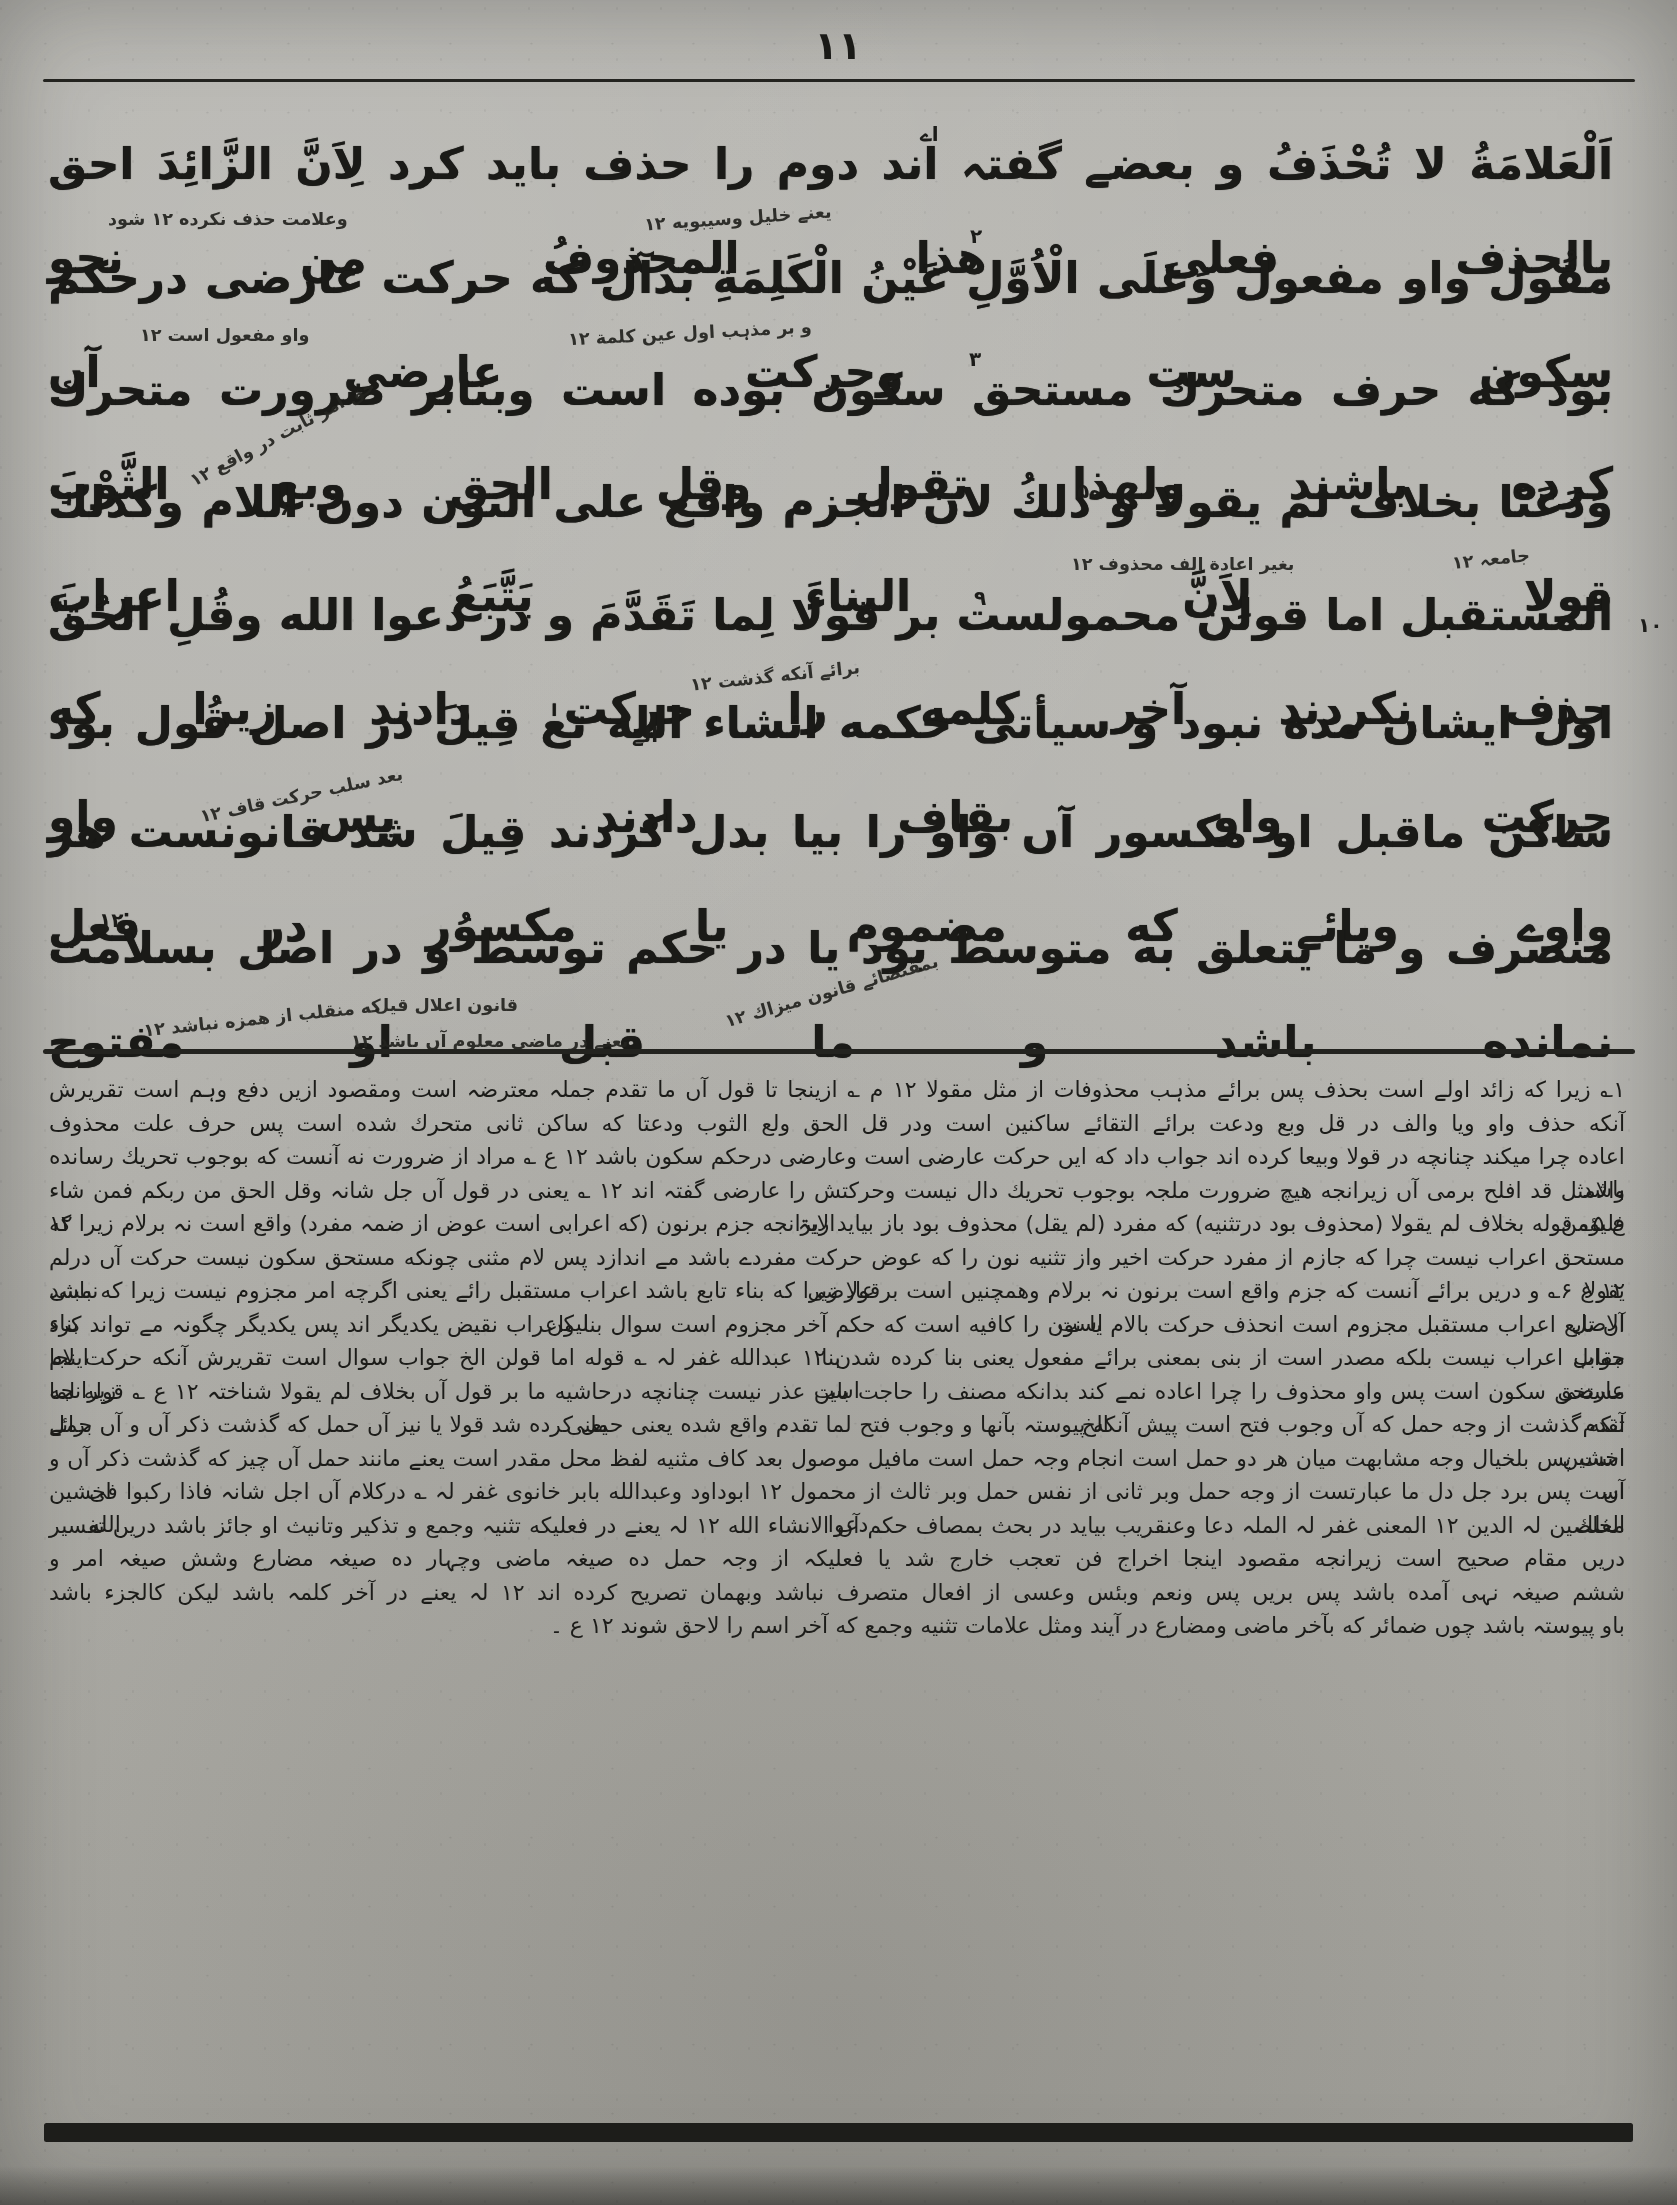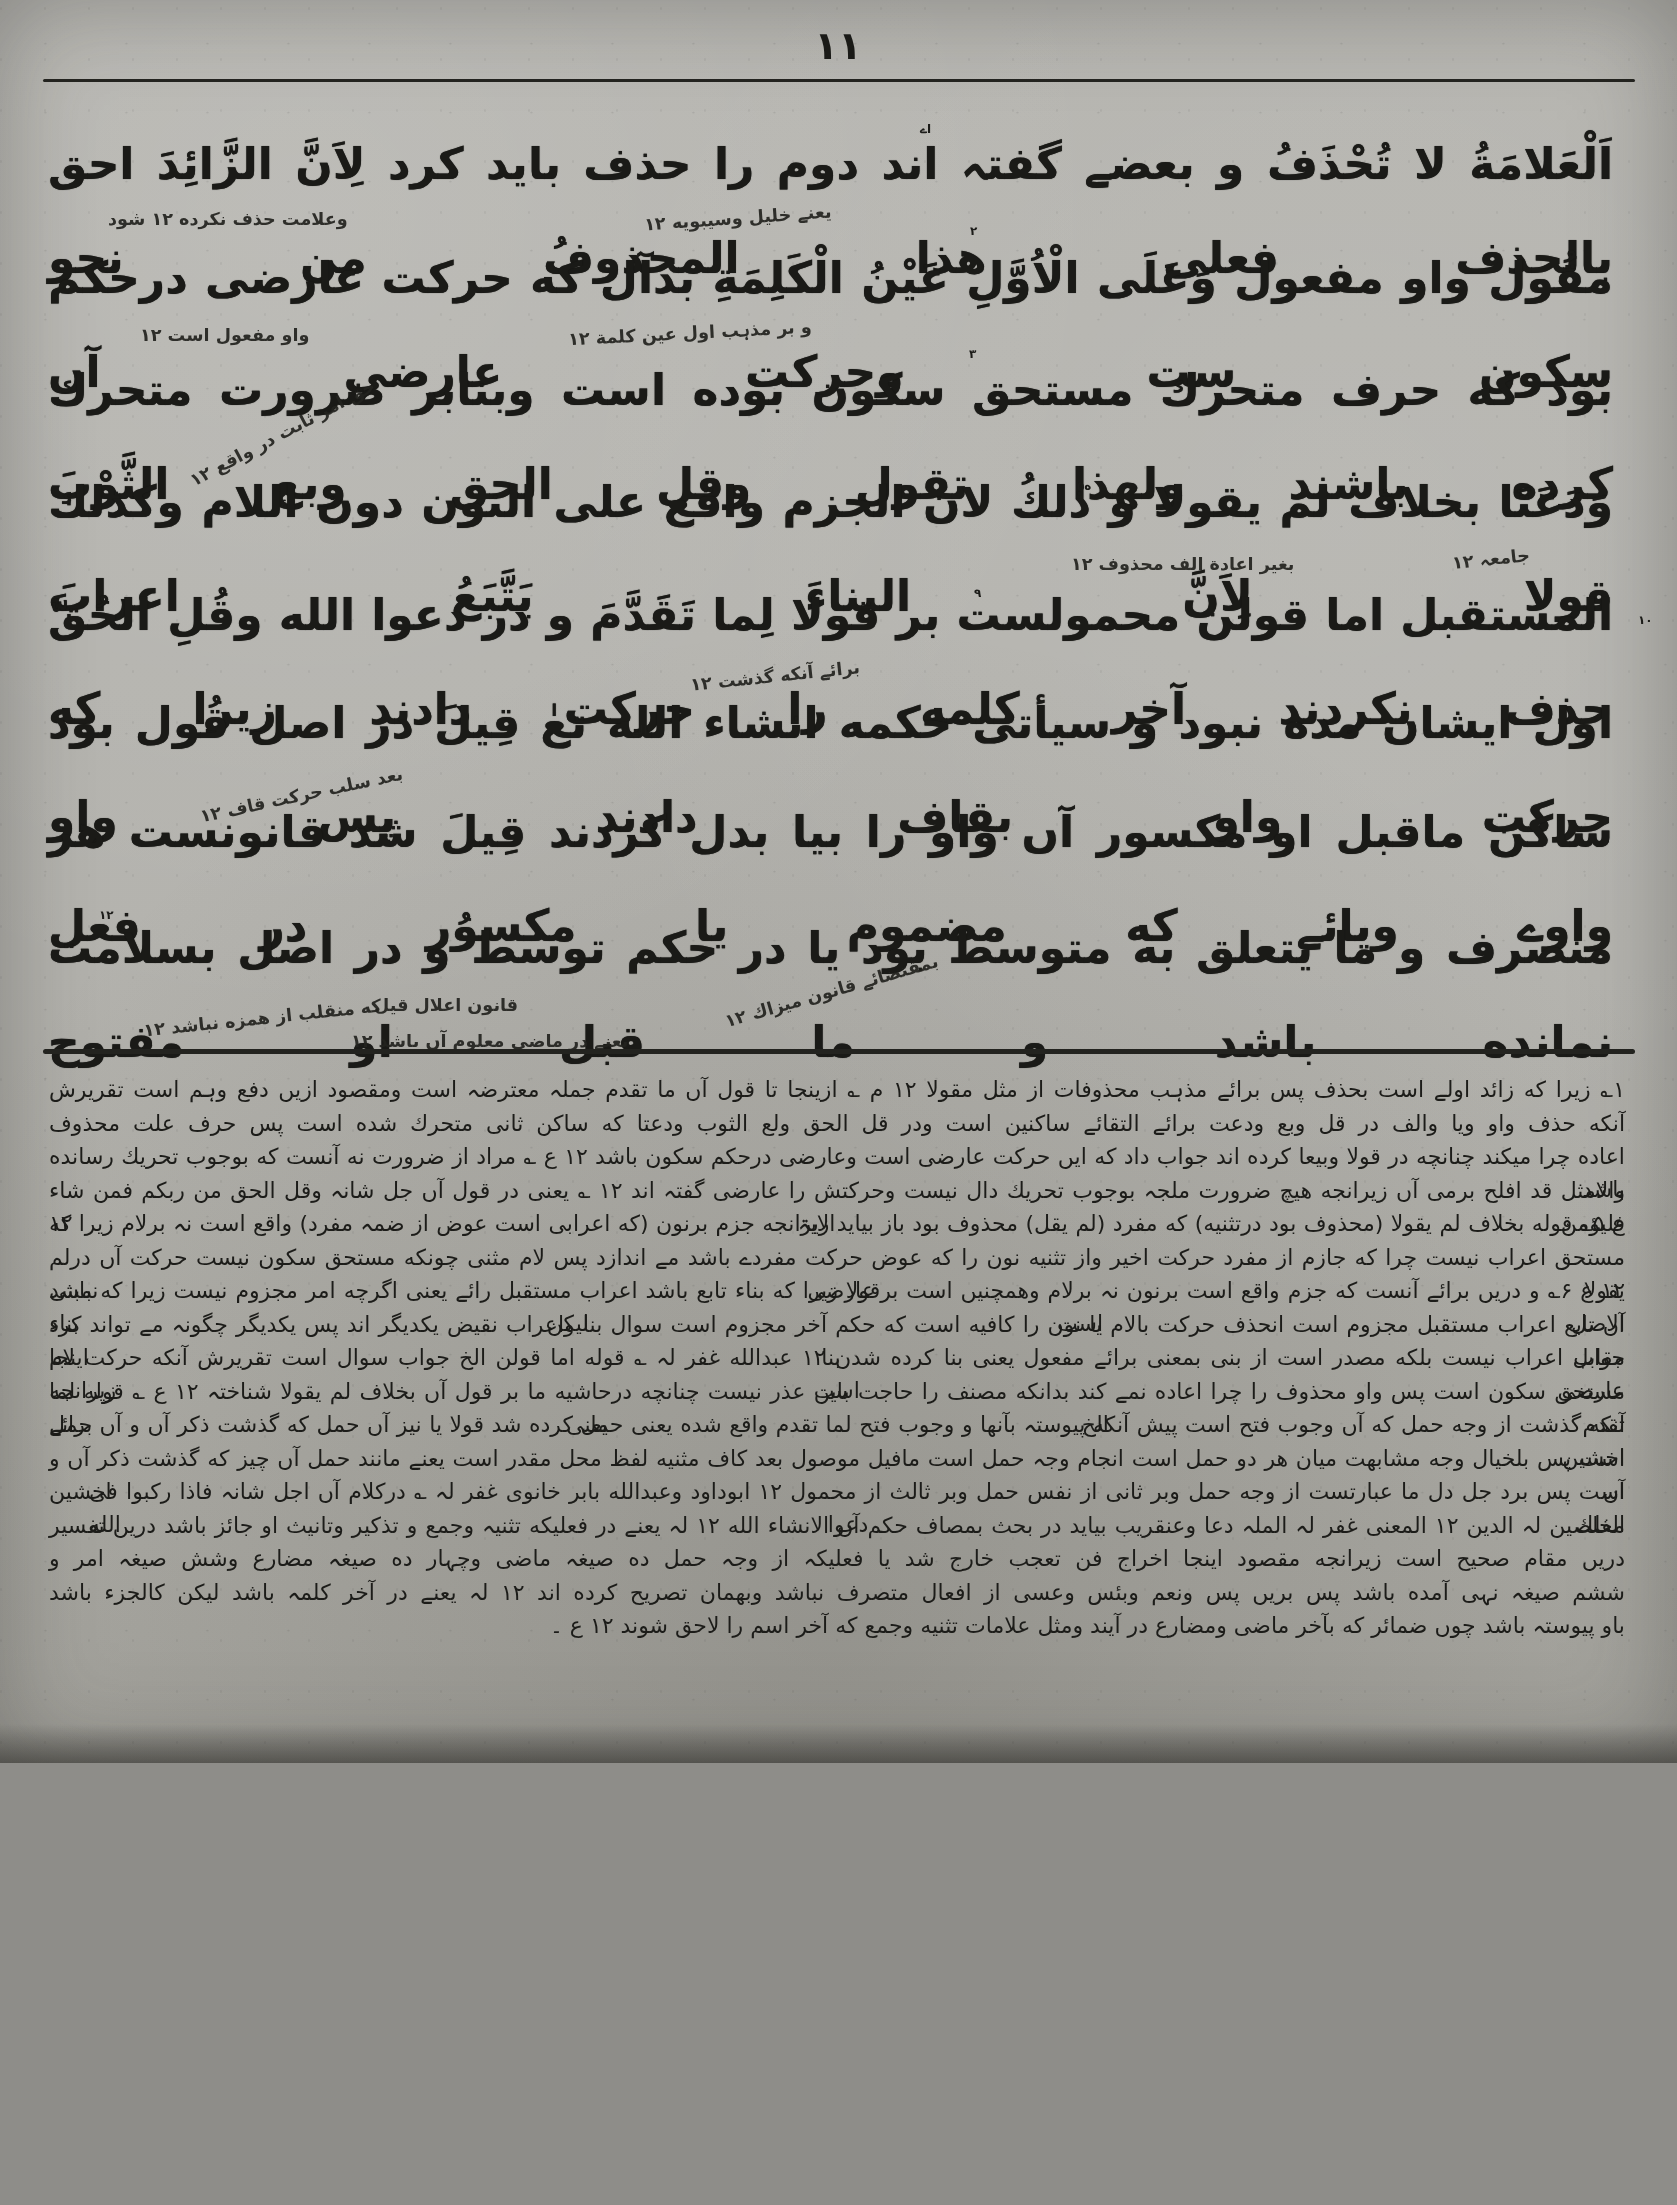--- a/index.html
+++ b/index.html
@@ -1,18 +1,18 @@
 <!DOCTYPE html>
 <html lang="fa" dir="rtl" style="font-size:13.4px"><head>
 <meta charset="utf-8">
 <style>
   html,body{margin:0;padding:0;background:#8e8d89;}
   #page{
     position:relative;
-    width:1678px;height:1763px;
+    width:1678px;height:2205px;
     margin:0 auto;
     background:
       radial-gradient(circle at 18% 12%, rgba(255,255,255,.10), rgba(0,0,0,0) 40%),
       radial-gradient(circle at 80% 30%, rgba(255,255,255,.07), rgba(0,0,0,0) 45%),
       radial-gradient(circle at 50% 92%, rgba(60,58,52,.18), rgba(0,0,0,0) 55%),
       linear-gradient(180deg,#b6b5b0 0%, #b3b2ad 55%, #adaca6 80%, #a5a49e 100%);
     box-shadow: inset 0 0 100px rgba(40,40,36,.35);
     overflow:hidden;
     font-family:"DejaVu Sans", sans-serif;
     color:#1a1a17;
@@ -44,21 +44,21 @@
     font-size:44px;font-weight:700;line-height:94px;
     text-align:justify;text-align-last:justify;
     white-space:nowrap_off;
     text-shadow:0 0 0.8px rgba(20,20,18,.9);
   }
   .note{
     position:absolute;direction:rtl;font-size:17.6px;font-weight:600;
     color:#23231f;white-space:nowrap;opacity:.92;
   }
   .refdigit{
-    position:absolute;direction:rtl;font-size:12px;font-weight:700;color:#1c1c19;
+    position:absolute;direction:rtl;font-size:20px;font-weight:700;color:#1c1c19;
   }
   #footnote-lines .fline{
     position:absolute;left:50px;right:52px;height:33px;
     direction:rtl;
     font-size:22px;font-weight:500;line-height:33px;
     text-align:justify;text-align-last:justify;
     color:#1c1c19;
   }
   #footnote-lines .fline.last{text-align-last:right;}
 </style>

